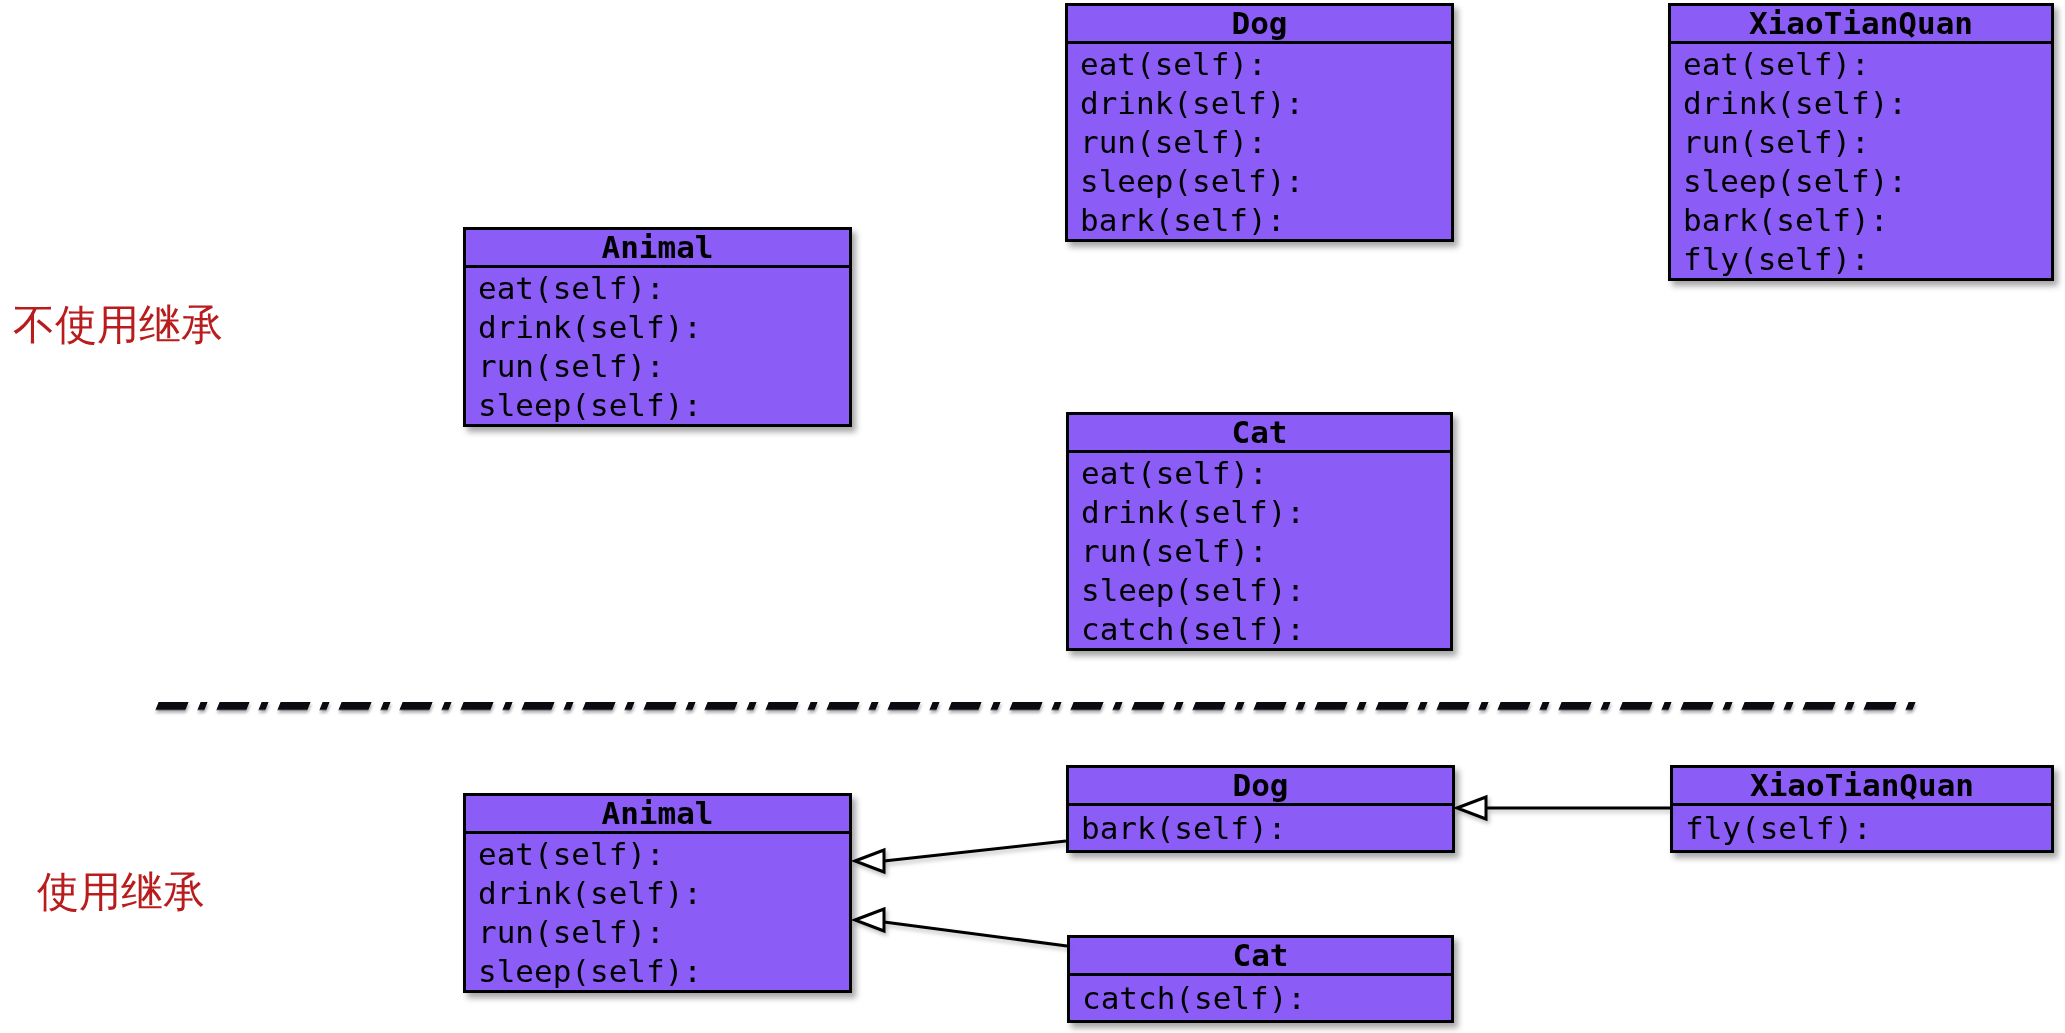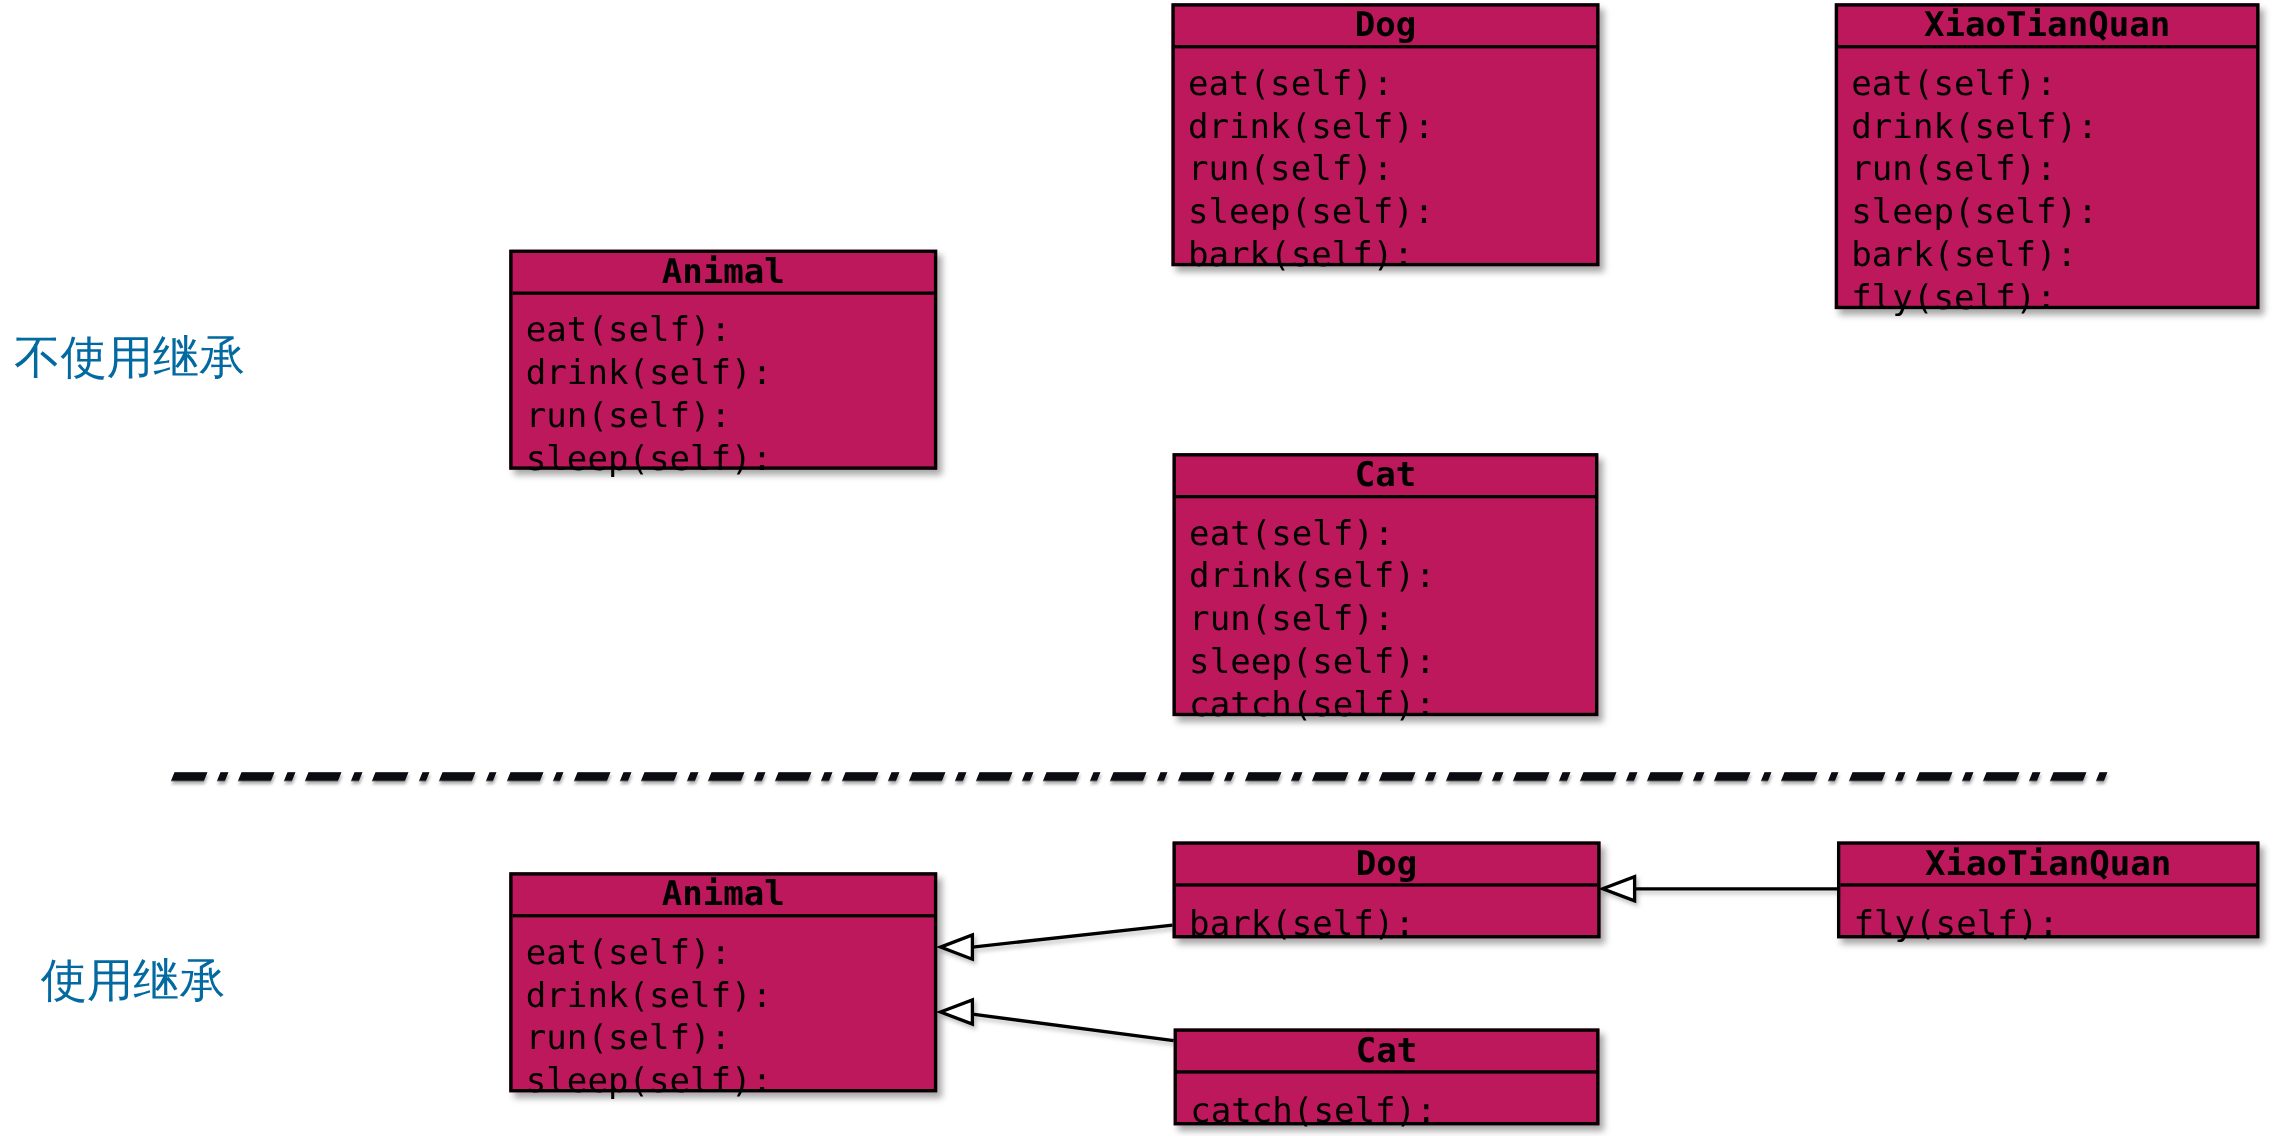--- a/index.html
+++ b/index.html
@@ -9,43 +9,43 @@
     position: relative;
     overflow: hidden;
     font-family: "DejaVu Sans", "Liberation Sans", sans-serif;
     color: #000;
   }
 
   .section-label {
     position: absolute;
     font-size: 42px;
     line-height: 48px;
-    color: #0369a1;
+    color: #b91c1c;
     white-space: nowrap;
     font-family: "DejaVu Sans", "Liberation Sans", sans-serif;
   }
 
   .class-box {
     position: absolute;
-    background: #be185d;
+    background: #8b5cf6;
     border: 3px solid #000;
     box-shadow: 4px 5px 6px rgba(0,0,0,0.35);
     font-family: "DejaVu Sans Mono", "Liberation Mono", monospace;
   }
   .class-title {
     height: 38px;
     line-height: 35px;
     border-bottom: 3px solid #000;
     text-align: center;
     font-weight: bold;
     font-size: 31px;
     font-family: "DejaVu Sans Mono", "Liberation Mono", monospace;
     white-space: nowrap;
   }
-  .class-methods { padding-top: 13px; }
+  .class-methods { padding-top: 1px; }
   .method {
     height: 39px;
     line-height: 38px;
     padding-left: 12px;
     font-size: 31px;
     white-space: nowrap;
     font-family: "DejaVu Sans Mono", "Liberation Mono", monospace;
   }
   .method.tall { height: 43px; line-height: 42px; }
 

